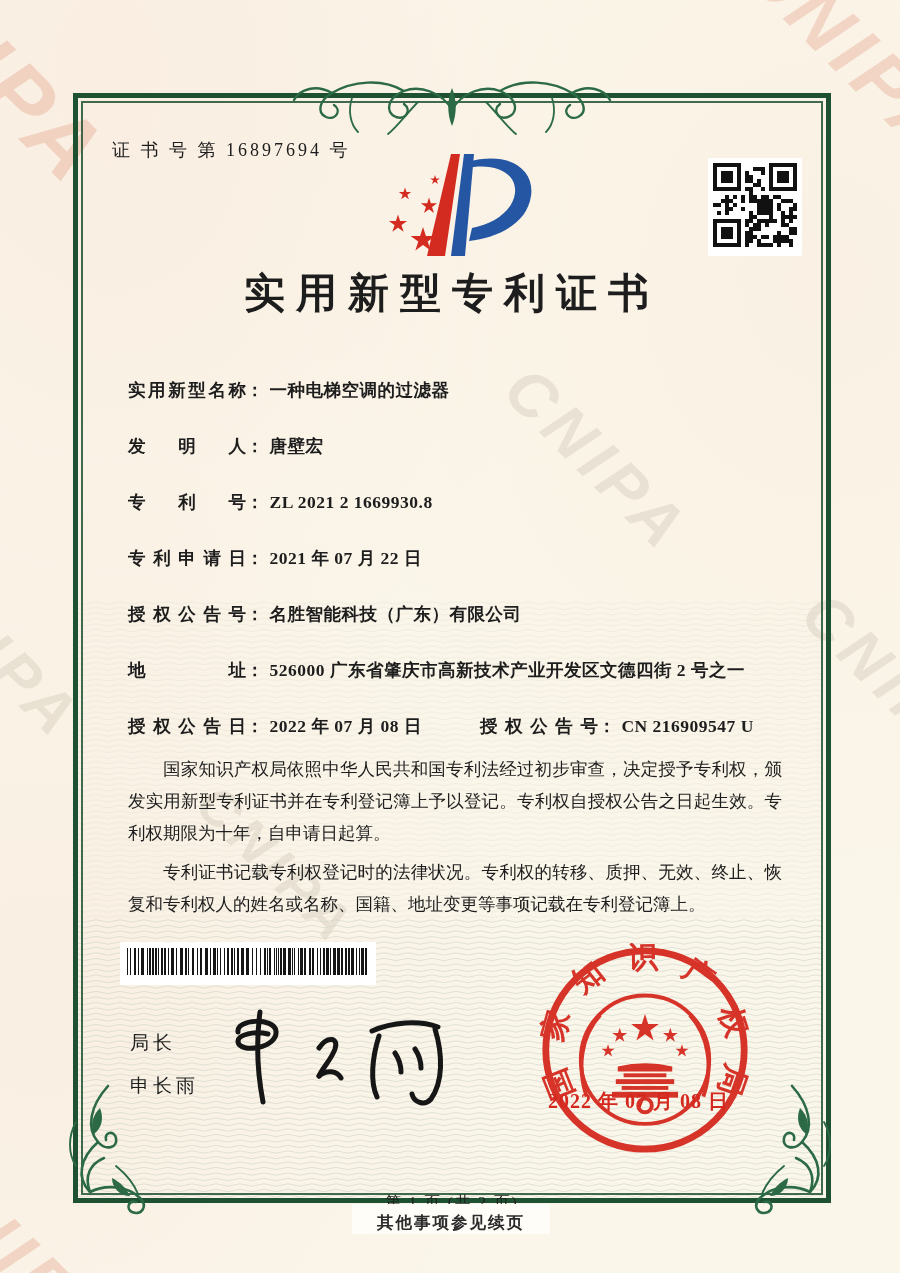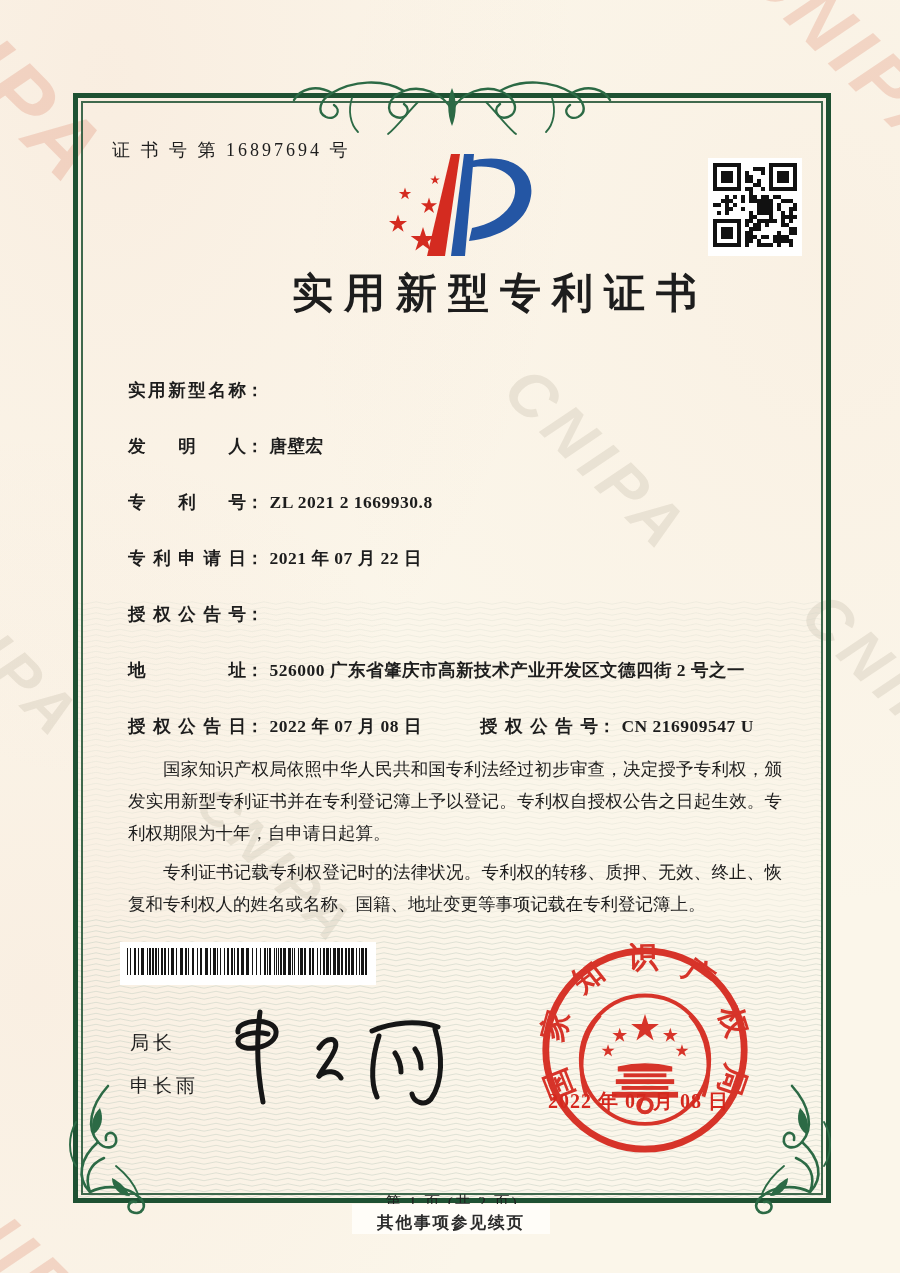--- a/index.html
+++ b/index.html
@@ -20,21 +20,21 @@
   .frame{position:absolute; left:73px; top:93px; width:758px; height:1110px;
          box-sizing:border-box; border:5px solid #1e5132; z-index:2;}
   .frame-inner{position:absolute; inset:3px; border:2px solid rgba(30,81,50,.85);}
   .deco{position:absolute; z-index:3;}
   .waves{position:absolute; left:78px; width:744px; z-index:1;}
   .content{position:absolute; inset:0; z-index:4;}
   .cert-no{position:absolute; left:112px; top:138px; font-size:18px; letter-spacing:3px;}
   .logo{position:absolute; left:365px; top:148px;}
   .qr-wrap{position:absolute; left:708px; top:158px; background:#fff; padding:5px;}
   .title{position:absolute; left:73px; width:758px; top:266px; text-align:center;
-         font-size:41px; font-weight:bold; letter-spacing:11px;margin-left:48px;}
+         font-size:41px; font-weight:bold; letter-spacing:11px;}
   .fields{position:absolute; left:128px; top:377px; width:640px; font-size:17.5px;font-weight:bold;}
   .frow{display:flex; align-items:baseline; margin-bottom:29px; line-height:27px;}
   .flabel{display:inline-block; width:118px; text-align:justify; text-align-last:justify;}
   .fcolon{margin-right:6px;}
   .fvalue{letter-spacing:.5px;}
   .fvalue-wrap{max-width:500px;}
   .fgroup2{margin-left:58px; display:flex; align-items:center;}
   .paras{position:absolute; left:121px; top:746px; width:668px; font-size:17.5px;
          line-height:1.83; text-align:justify;}
   .paras p{margin:7px; text-indent:2em;}
@@ -376,39 +376,41 @@
           <rect x="8" y="64" width="12" height="12" fill="#111"></rect>
         </svg>
     </div>
 
     <div class="title">实用新型专利证书</div>
 
     <div class="fields">
       <div class="frow">
         <span class="flabel">实用新型名称</span>
           <span class="fcolon">：</span>
+        <span class="fvalue">一种电梯空调的过滤器</span>
       </div>
       <div class="frow">
         <span class="flabel">发明人</span>
           <span class="fcolon">：</span>
         <span class="fvalue">唐壁宏</span>
       </div>
       <div class="frow">
         <span class="flabel">专利号</span>
           <span class="fcolon">：</span>
         <span class="fvalue">ZL 2021 2 1669930.8</span>
       </div>
       <div class="frow">
         <span class="flabel">专利申请日</span>
           <span class="fcolon">：</span>
         <span class="fvalue">2021 年 07 月 22 日</span>
       </div>
       <div class="frow">
         <span class="flabel">授权公告号</span>
           <span class="fcolon">：</span>
+        <span class="fvalue">名胜智能科技（广东）有限公司</span>
       </div>
       <div class="frow">
         <span class="flabel">地址</span>
           <span class="fcolon">：</span>
         <span class="fvalue fvalue-wrap">526000 广东省肇庆市高新技术产业开发区文德四街 2 号之一</span>
       </div>
       <div class="frow">
         <span class="flabel">授权公告日</span>
           <span class="fcolon">：</span>
         <span class="fvalue">2022 年 07 月 08 日</span>

